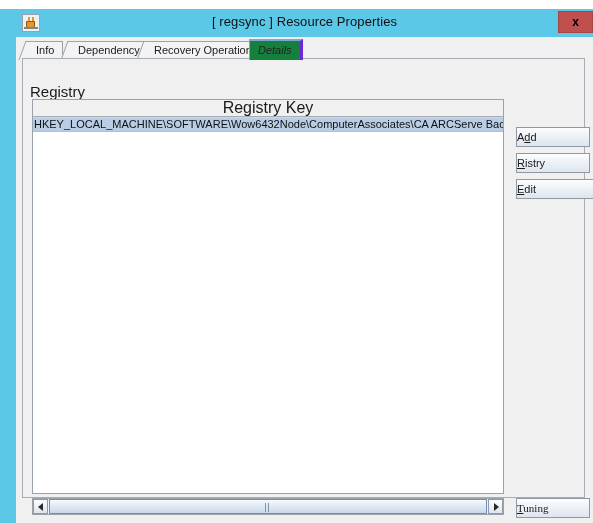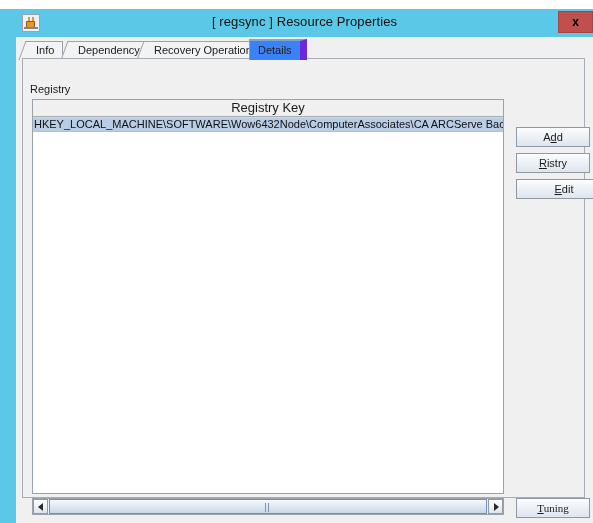--- a/index.html
+++ b/index.html
@@ -136,46 +136,47 @@
     width: 8px; height: 19px;
     background: #f3f3f3;
     border-left: 1px solid #9aa3ab;
     box-sizing: border-box;
     transform: skewX(-20deg);
     border-top: 1px solid #9aa3ab;
   }
   .tab.selected {
     top: 0px;
     height: 21px;
-    background: #3b82f6;
+    background: #15803d;
     border-top: 2px solid #7aa7d0;
-    border-right: 7px solid #6d28d9;
+    border-right: 3px solid #6d28d9;
     border-left: 1px solid #7aa7d0;
     line-height: 19px;
     z-index: 5;
+    font-style: italic;
   }
   .tab.selected::before {
     display: none;
   }
 
   #tabpanel {
     position: absolute;
     left: 6px; top: 21px;
     width: 563px;
     height: 440px;
     background: #f0f0f0;
     border: 1px solid #a6adb4;
     box-sizing: border-box;
   }
 
   
   #registry-label {
     position: absolute;
     left: 14px; top: 46px;
-    font-size: 11px;
+    font-size: 15px;
     color: #1a1a1a;
   }
   .mn { text-decoration: underline; }
 
   
   #table-wrap {
     position: absolute;
     left: 16px; top: 62px;
     width: 472px;
     height: 395px;
@@ -186,21 +187,21 @@
   }
   #table-header {
     position: absolute;
     left: 0; top: 0;
     width: 100%;
     height: 17px;
     background: #f0f0f0;
     border-bottom: 1px solid #a6adb4;
     box-sizing: border-box;
     text-align: center;
-    font-size: 13px;
+    font-size: 16px;
     line-height: 16px;
     color: #1a1a1a;
     cursor: pointer;
   }
   #table-row {
     position: absolute;
     left: 0; top: 17px;
     width: 100%;
     height: 15px;
     background: #b9cee4;
@@ -276,21 +277,21 @@
   }
 
   
   .btn {
     position: absolute;
     background: linear-gradient(#fcfdfe, #dde5ee);
     border: 1px solid #8e99a4;
     box-sizing: border-box;
     font-size: 11px;
     color: #1a1a1a;
-    text-align: center;
+    text-align: left;
     cursor: pointer;
     line-height: 18px;
   }
   #btn-add    { left: 500px; top: 90px;  width: 74px; height: 20px; }
   #btn-remove { left: 500px; top: 116px; width: 74px; height: 20px; }
   #btn-edit   { left: 500px; top: 142px; width: 96px; height: 20px; }
   #btn-tuning { left: 500px; top: 461px; width: 74px; height: 20px; font-family: Liberation Serif, serif; }
 
   
   #bottombar {

